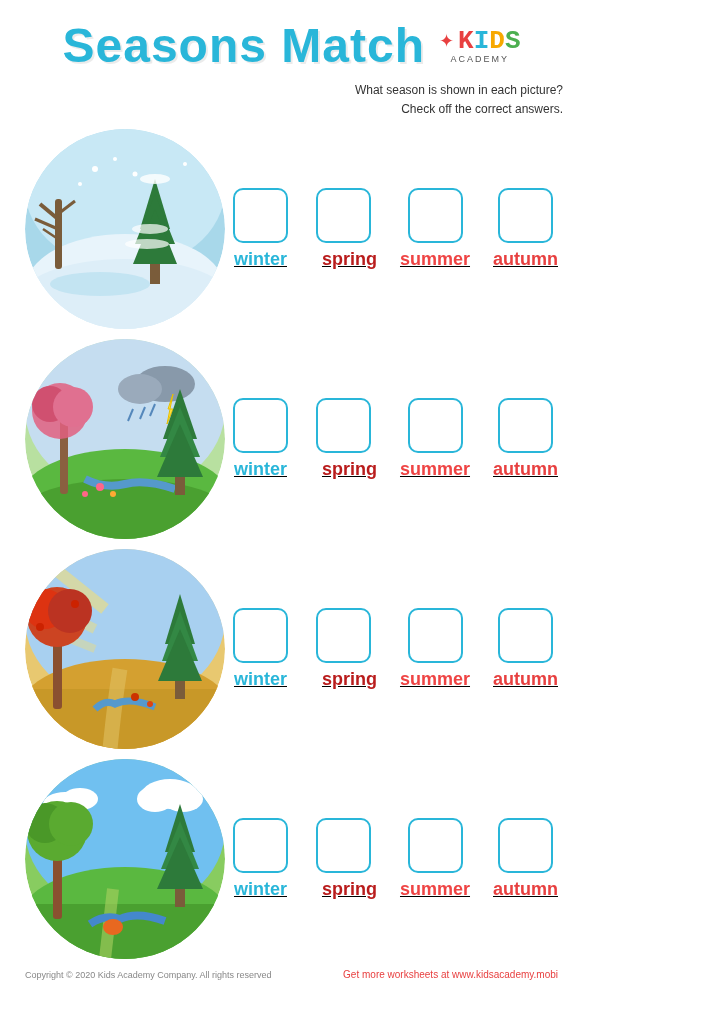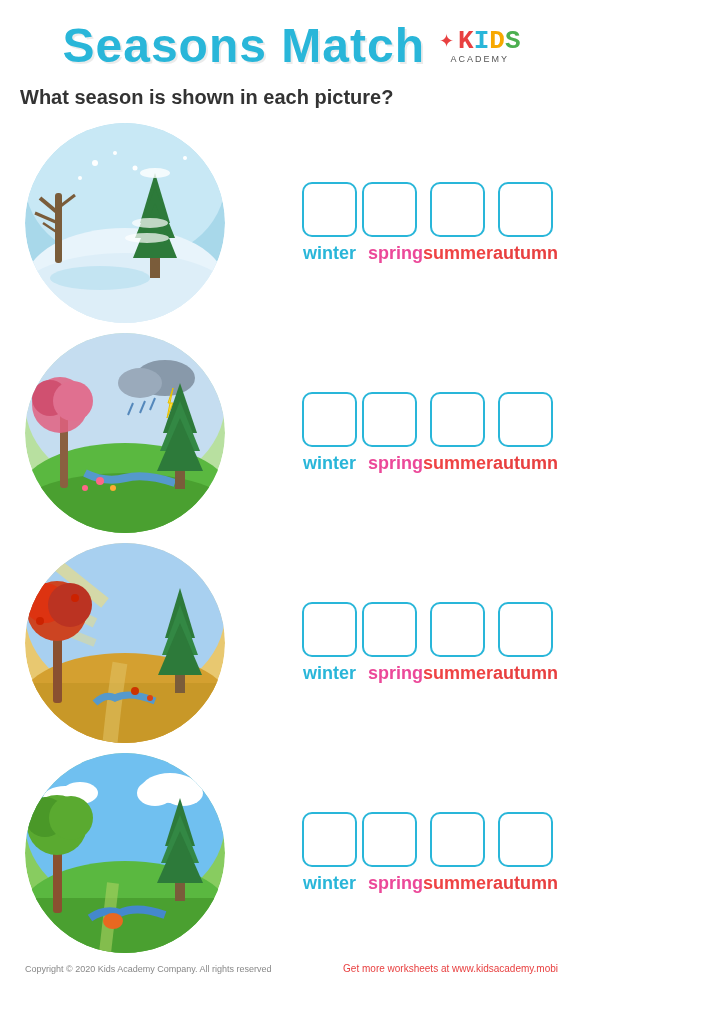--- a/index.html
+++ b/index.html
@@ -68,27 +68,27 @@
       letter-spacing: 2px;
       text-transform: uppercase;
     }
 
     .logo-row {
       display: flex;
       align-items: center;
     }
 
     .subtitle {
-      text-align: left;
-      font-size: 20px;
+      text-align: right;
+      font-size: 12px;
       color: #333;
       line-height: 1.6;
       margin-bottom: 10px;
       font-family: Arial, sans-serif;
-      font-weight: bold;
+      font-weight: normal;
     }
 
     
     .season-row {
       display: flex;
       align-items: center;
       margin-bottom: 10px;
       padding: 0 5px;
     }
 
@@ -97,23 +97,24 @@
       height: 200px;
       border-radius: 50%;
       overflow: hidden;
       flex-shrink: 0;
       position: relative;
     }
 
     .choices {
       display: flex;
       flex: 1;
-      justify-content: flex-end;
+      justify-content: space-between;
       align-items: flex-end;
-      padding-left: 24px;
+      padding-left: 8px;
+      text-decoration: underline;
     }
 
     .choice-item {
       display: flex;
       flex-direction: column;
       align-items: center;
       gap: 6px;
     }
 
     .checkbox {
@@ -124,21 +125,21 @@
       background: #fff;
       cursor: pointer;
     }
 
     .season-label {
       font-size: 18px;
       font-weight: bold;
     }
 
     .label-winter { color: #29b6d9; }
-    .label-spring { color: #ec4899; margin-left: 11px; }
+    .label-spring { color: #b91c1c; margin-left: 11px; }
     .label-summer { color: #ef4444; }
     .label-autumn { color: #e84040; }
 
     
     .scene-svg {
       width: 100%;
       height: 100%;
     }
 
     
@@ -175,20 +176,21 @@
         <span class="logo-kids">
           <span class="logo-k">K</span><span class="logo-i">I</span><span class="logo-d">D</span><span class="logo-s">S</span>
         </span>
       </div>
       <span class="logo-academy">ACADEMY</span>
     </div>
   </div>
 
   <div class="subtitle">
     <span>What season is shown in each picture?</span><br>
+    <span>Check off the correct answers.</span>
   </div>
 
   <div class="season-row">
     <div class="scene-circle">
       <svg viewBox="0 0 200 200" class="scene-svg" xmlns="http://www.w3.org/2000/svg">
         <circle cx="100" cy="100" r="100" fill="#a8d8ea"></circle>
 
         <ellipse cx="100" cy="60" rx="100" ry="80" fill="#c8e8f5"></ellipse>
 
         <ellipse cx="100" cy="160" rx="100" ry="55" fill="#e8f4fb"></ellipse>

